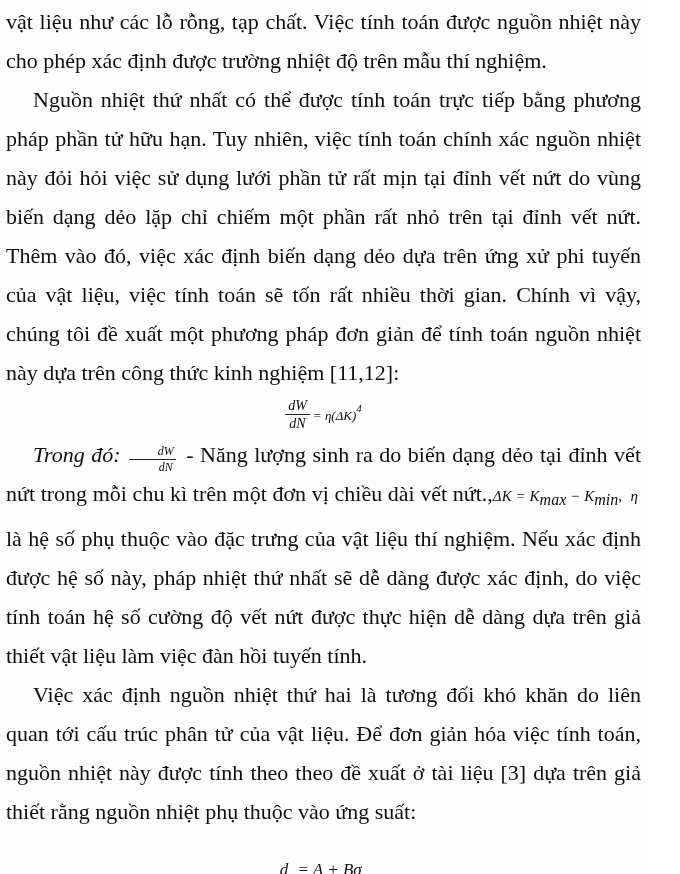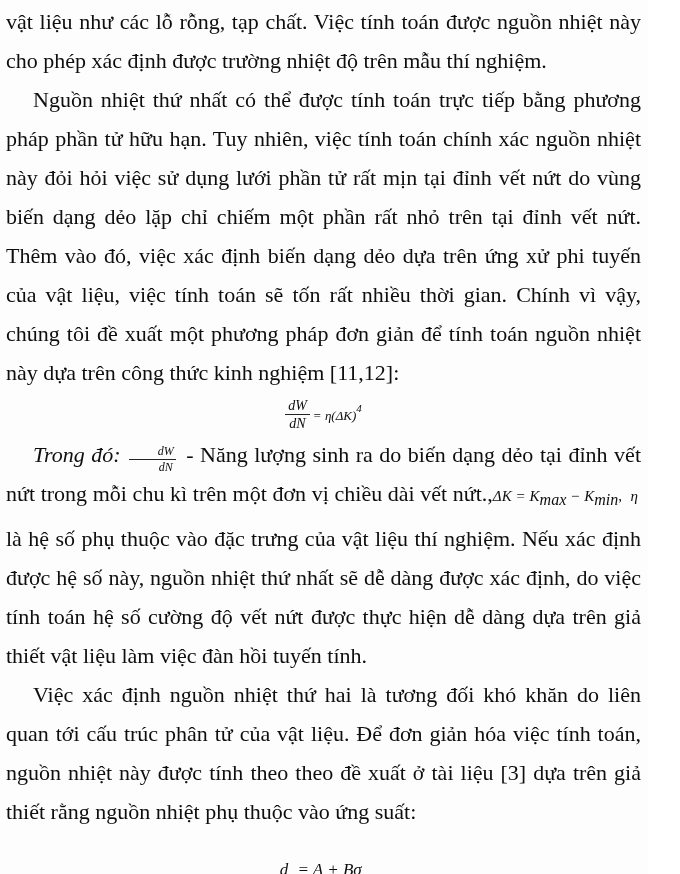--- a/index.html
+++ b/index.html
@@ -74,21 +74,21 @@
   <p class="para first-indent">Nguồn nhiệt thứ nhất có thể được tính toán trực tiếp bằng phương pháp phần tử hữu hạn. Tuy nhiên, việc tính toán chính xác nguồn nhiệt này đỏi hỏi việc sử dụng lưới phần tử rất mịn tại đỉnh vết nứt do vùng biến dạng dẻo lặp chỉ chiếm một phần rất nhỏ trên tại đỉnh vết nứt. Thêm vào đó, việc xác định biến dạng dẻo dựa trên ứng xử phi tuyến của vật liệu, việc tính toán sẽ tốn rất nhiều thời gian. Chính vì vậy, chúng tôi đề xuất một phương pháp đơn giản để tính toán nguồn nhiệt này dựa trên công thức kinh nghiệm [11,12]:</p>
 
   <div class="formula-block">
     <span class="frac"><span class="num">dW</span><span class="den">dN</span></span><span class="f-rhs">= η(ΔK)</span><sup class="f-exp">4</sup>
   </div>
 
   <p class="para first-indent">
     <span class="lead-italic">Trong đó:</span><span class="ifrac"><span class="num">dW</span><span class="den">dN</span></span>
     <span>- Năng lượng sinh ra do biến dạng dẻo tại đỉnh vết nứt trong mỗi chu kì trên một đơn vị chiều dài vết nứt.,</span><span class="imath"><span>ΔK = K</span><sub>max</sub><span> − K</span><sub>min</sub></span><span class="imath-comma">,</span>
     <span class="eta">η</span>
-    <span>là hệ số phụ thuộc vào đặc trưng của vật liệu thí nghiệm. Nếu xác định được hệ số này, nguồn nhiệt thứ nhất sẽ dễ dàng được xác định, do việc tính toán hệ số cường độ vết nứt được thực hiện dễ dàng dựa trên giả thiết vật liệu làm việc đàn hồi tuyến tính.</span>
+    <span>là hệ số phụ thuộc vào đặc trưng của vật liệu thí nghiệm. Nếu xác định được hệ số này, pháp nhiệt thứ nhất sẽ dễ dàng được xác định, do việc tính toán hệ số cường độ vết nứt được thực hiện dễ dàng dựa trên giả thiết vật liệu làm việc đàn hồi tuyến tính.</span>
   </p>
 
   <p class="para first-indent">Việc xác định nguồn nhiệt thứ hai là tương đối khó khăn do liên quan tới cấu trúc phân tử của vật liệu. Để đơn giản hóa việc tính toán, nguồn nhiệt này được tính theo theo đề xuất ở tài liệu [3] dựa trên giả thiết rằng nguồn nhiệt phụ thuộc vào ứng suất:</p>
 
   <div class="formula-block f2">
     <span class="f2-math"><span>d</span><sub>v</sub><span> = A + B</span><span>σ</span><sub>a</sub></span>
   </div>
 
 </div>
 

